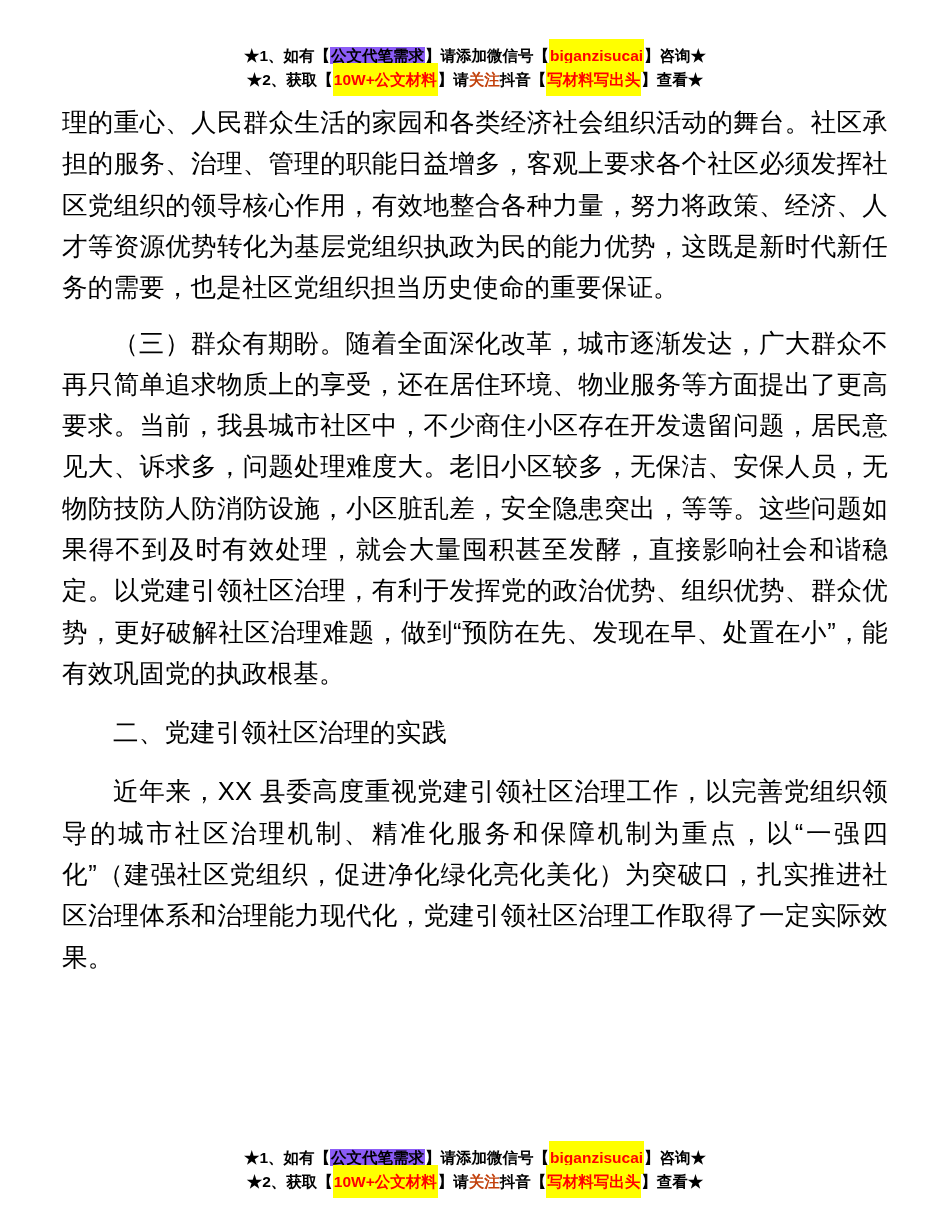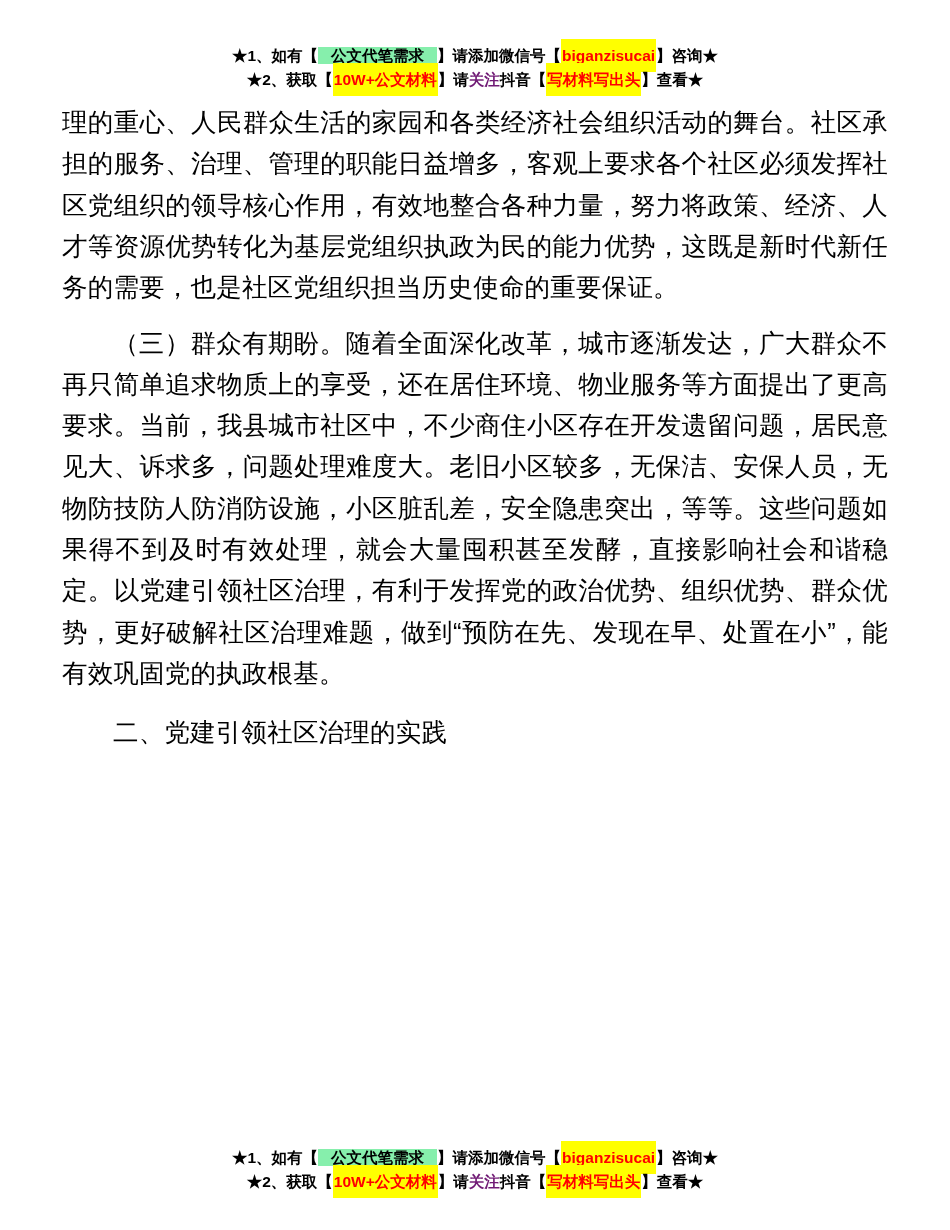--- a/index.html
+++ b/index.html
@@ -33,31 +33,31 @@
     white-space: nowrap;
   }
   .promo-top { margin-bottom: 10px; }
   .promo-bottom {
     position: absolute;
     left: 0;
     right: 0;
     bottom: 36px;
   }
   .promo .hl-yellow {
-    background: #86efac;
+    background: #8b5cf6;
     color: #000000;
-    padding: 0 13px;
+    padding: 0 1px;
   }
   .promo .hl-yellow-red {
     background: #ffff00;
     color: #ff0000;
     padding: 8px 1px;
   }
   .promo .red {
-    color: #701a75;
+    color: #c2410c;
   }
   .promo .star { color: #000000; }
 
   
   .body-text {
     margin-top: 6px;
   }
   .para {
     font-size: 25.5px;
     line-height: 1.62;
@@ -91,20 +91,21 @@
     </div>
   </div>
 
   <div class="body-text">
     <p class="para">理的重心、人民群众生活的家园和各类经济社会组织活动的舞台。社区承担的服务、治理、管理的职能日益增多，客观上要求各个社区必须发挥社区党组织的领导核心作用，有效地整合各种力量，努力将政策、经济、人才等资源优势转化为基层党组织执政为民的能力优势，这既是新时代新任务的需要，也是社区党组织担当历史使命的重要保证。</p>
     <div class="spacer-sm"></div>
     <p class="para indent">（三）群众有期盼。随着全面深化改革，城市逐渐发达，广大群众不再只简单追求物质上的享受，还在居住环境、物业服务等方面提出了更高要求。当前，我县城市社区中，不少商住小区存在开发遗留问题，居民意见大、诉求多，问题处理难度大。老旧小区较多，无保洁、安保人员，无物防技防人防消防设施，小区脏乱差，安全隐患突出，等等。这些问题如果得不到及时有效处理，就会大量囤积甚至发酵，直接影响社会和谐稳定。以党建引领社区治理，有利于发挥党的政治优势、组织优势、群众优势，更好破解社区治理难题，做到“预防在先、发现在早、处置在小”，能有效巩固党的执政根基。</p>
     <div class="spacer-md"></div>
     <p class="para heading">二、党建引领社区治理的实践</p>
     <div class="spacer-md"></div>
+    <p class="para indent">近年来，XX 县委高度重视党建引领社区治理工作，以完善党组织领导的城市社区治理机制、精准化服务和保障机制为重点，以“一强四化”（建强社区党组织，促进净化绿化亮化美化）为突破口，扎实推进社区治理体系和治理能力现代化，党建引领社区治理工作取得了一定实际效果。</p>
   </div>
 
   <div class="promo promo-bottom">
     <div>
       <span class="star">★</span><span>1、如有【</span><span class="hl-yellow">公文代笔需求</span><span>】请添加微信号【</span><span class="hl-yellow-red">biganzisucai</span><span>】咨询</span><span class="star">★</span>
     </div>
     <div>
       <span class="star">★</span><span>2、获取【</span><span class="hl-yellow-red">10W+公文材料</span><span>】请</span><span class="red">关注</span><span>抖音【</span><span class="hl-yellow-red">写材料写出头</span><span>】查看</span><span class="star">★</span>
     </div>
   </div>

